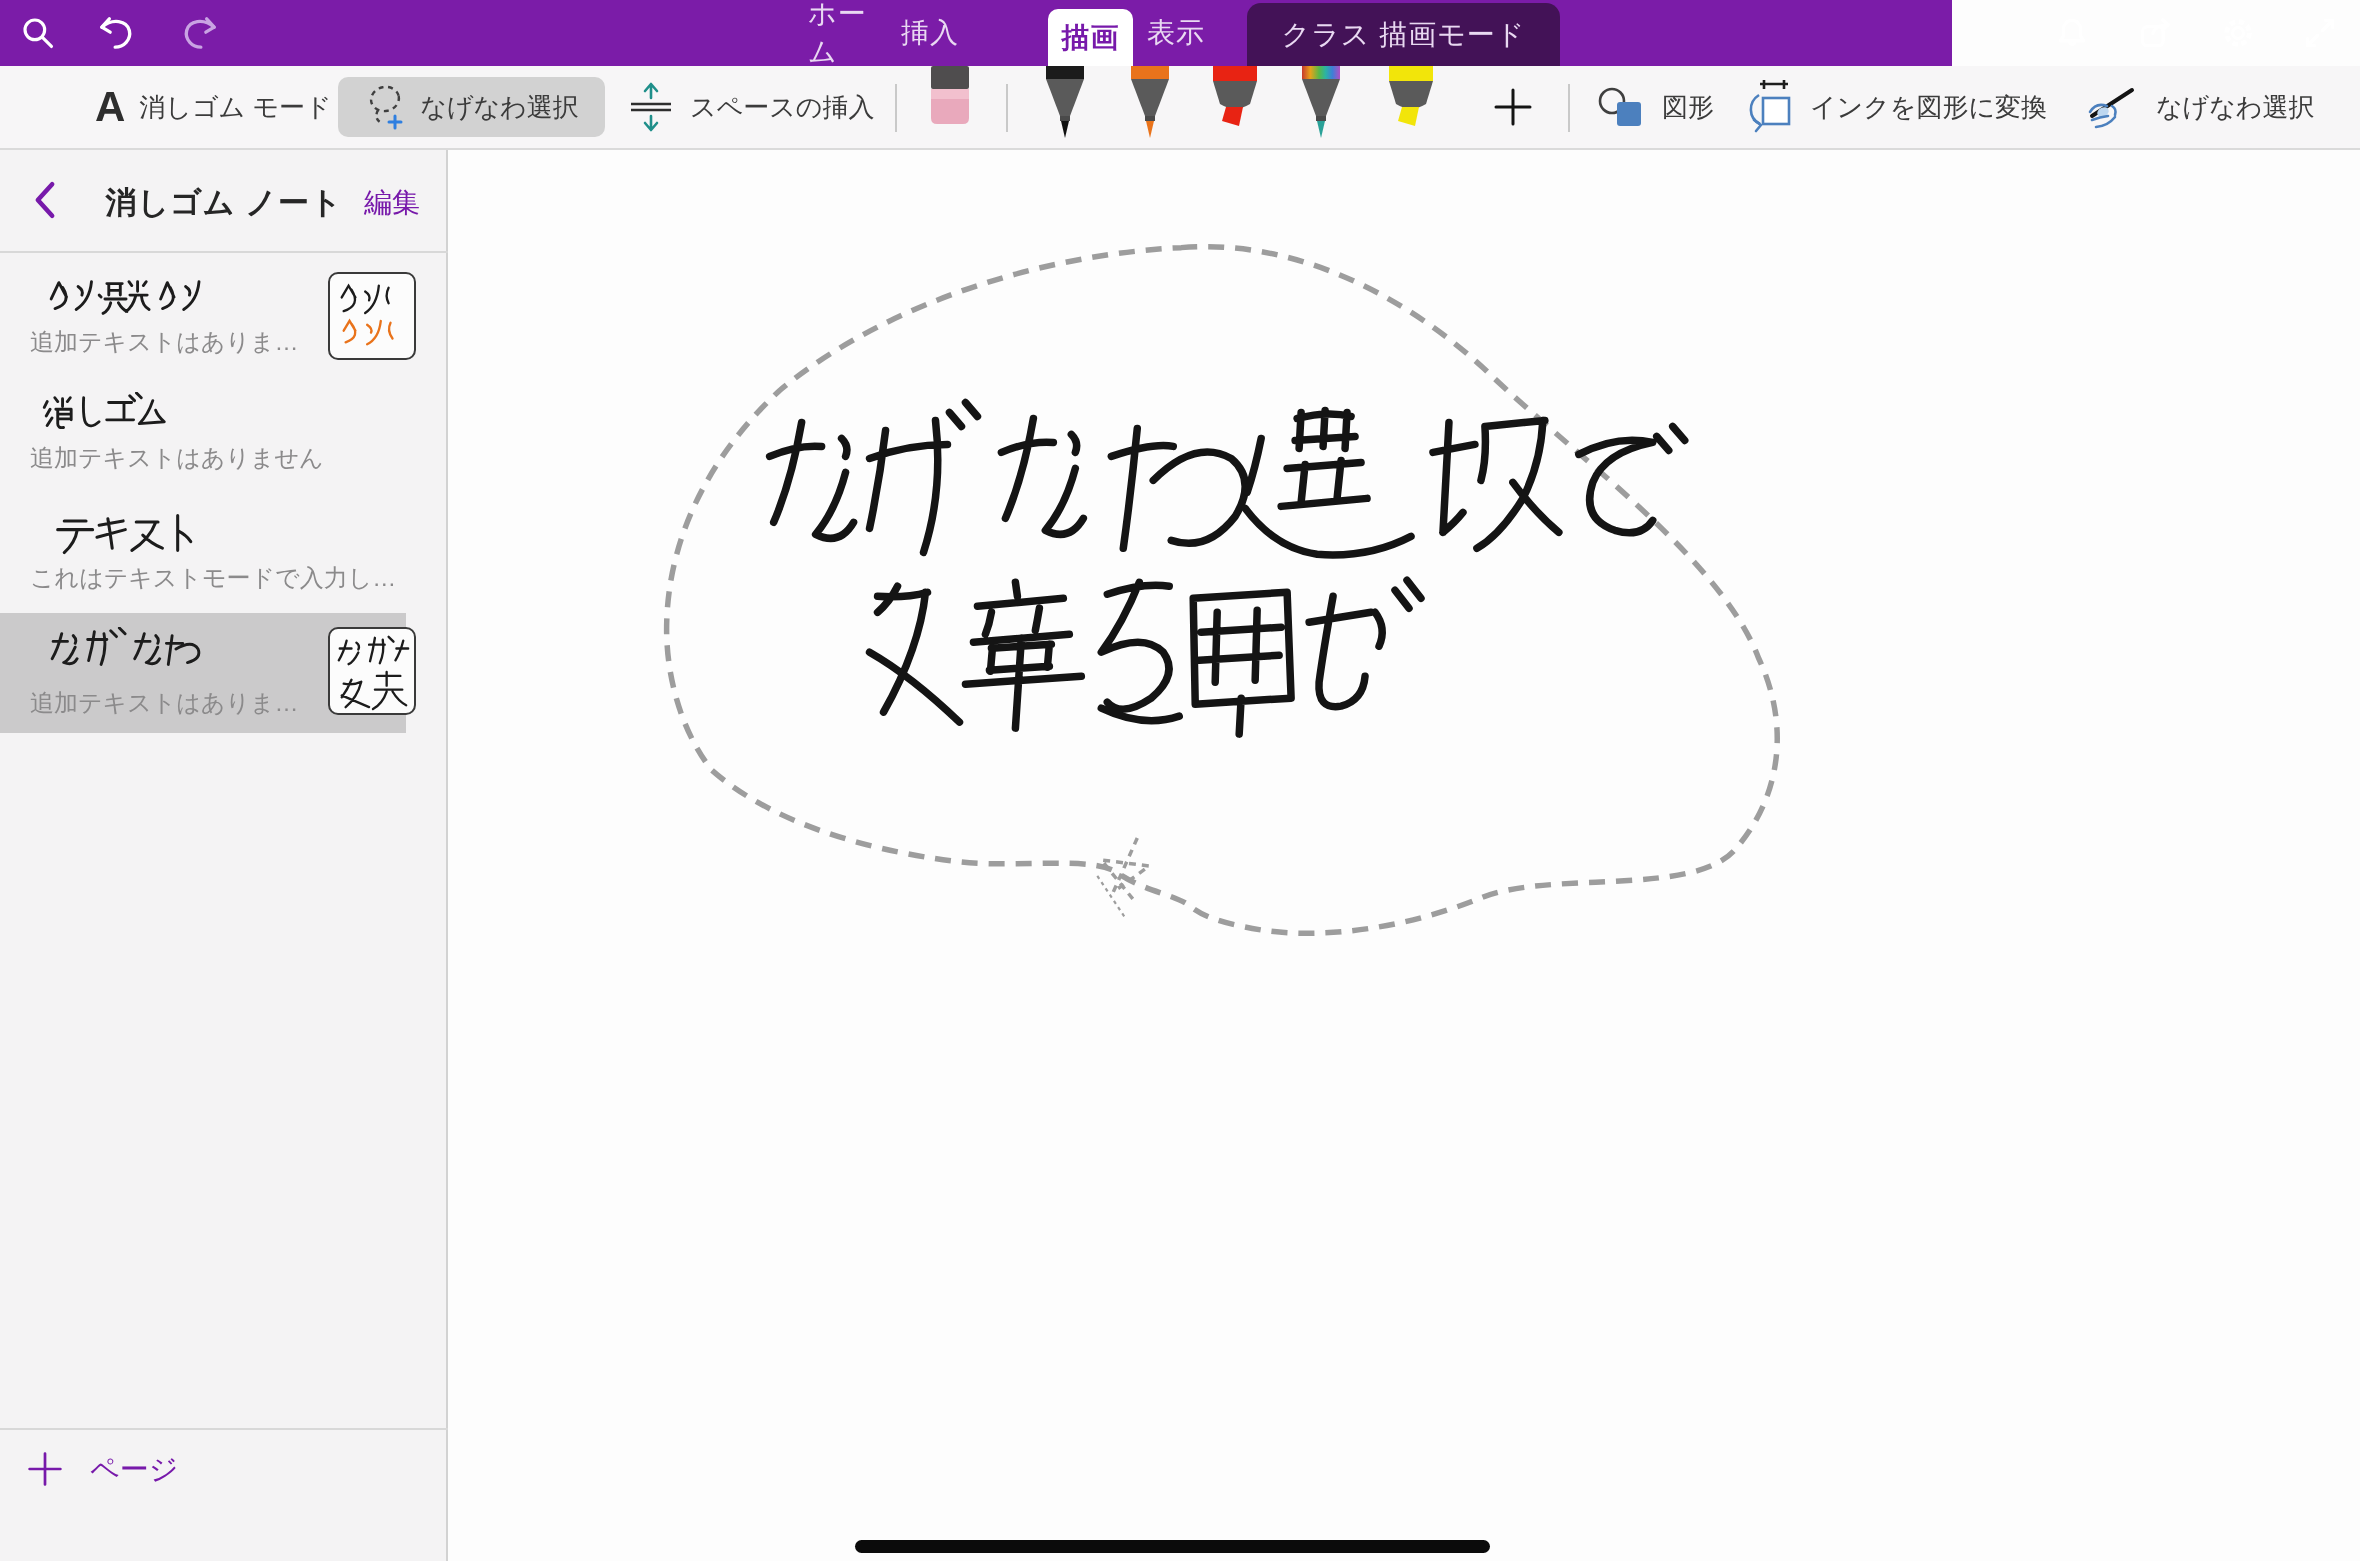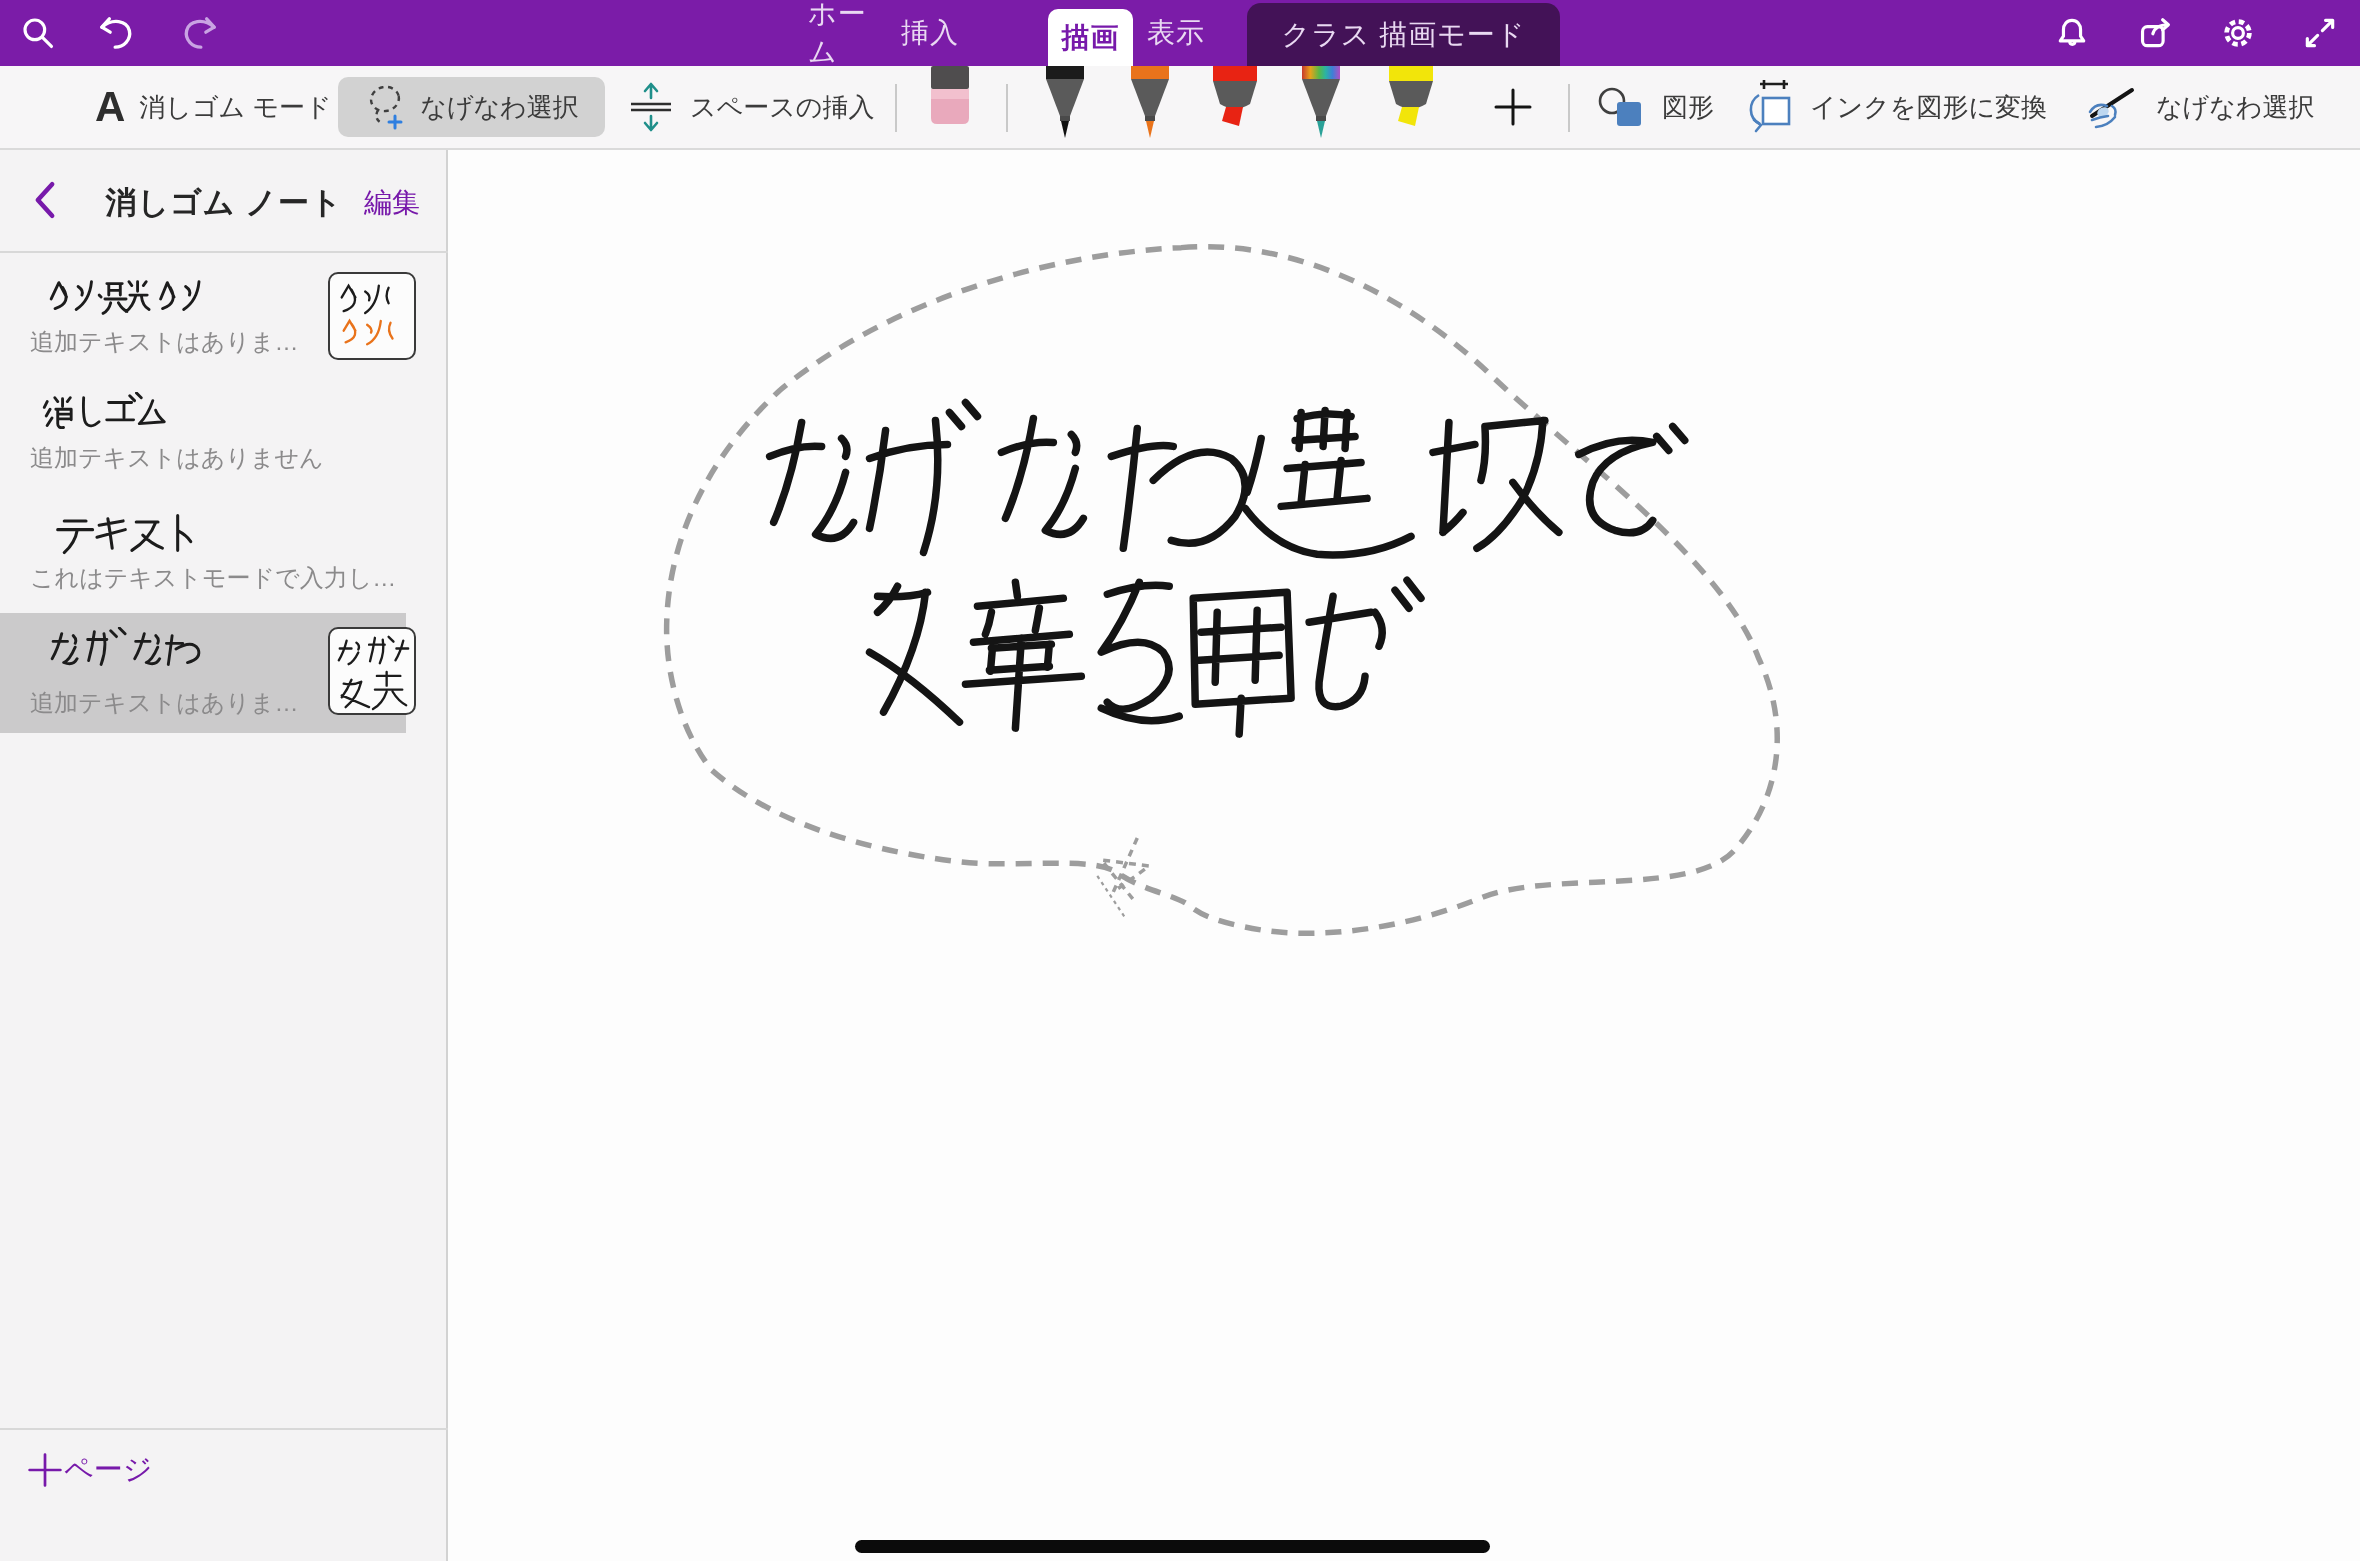--- a/index.html
+++ b/index.html
@@ -1,21 +1,21 @@
 <!DOCTYPE html>
 <html><head>
 <meta charset="utf-8">
 <style>
   * { margin:0; padding:0; box-sizing:border-box; }
   html,body { width:2360px; height:1561px; overflow:hidden;
     font-family:"Liberation Sans","DejaVu Sans",sans-serif; background:#FDFDFD; }
   .abs { position:absolute; }
 
   
-  .topbar { position:absolute; left:0; top:0; width:2360px; height:66px; background:#7B1CA8; }
+  .topbar { position:absolute; left:0; top:0; width:1952px; height:66px; background:#7B1CA8; }
   .tb-icon { position:absolute; top:13px; width:40px; height:40px; display:flex; align-items:center; justify-content:center; }
   .tab { position:absolute; top:0; height:66px; display:flex; align-items:center; justify-content:center;
          color:#E9D9F2; font-size:28px; letter-spacing:1px; }
   .tab-selected { background:#FFFFFF; border-radius:10px 10px 0 0; top:9px; height:57px;
          color:#7719AA; font-weight:bold; }
   .notebook-btn { position:absolute; left:1247px; top:3px; width:313px; height:63px; background:#431257;
          border-radius:14px 14px 0 0; display:flex; align-items:center; justify-content:center;
          color:#E9D9F2; font-size:28px; letter-spacing:1px; }
 
   
@@ -38,21 +38,21 @@
   .sb-title { position:absolute; left:0; top:32px; width:448px; text-align:center; font-size:31px;
               font-weight:600; color:#262626; letter-spacing:1px; }
   .sb-edit { position:absolute; right:28px; top:34px; font-size:28px; color:#7719AA; }
   .sb-back { position:absolute; left:30px; top:30px; width:36px; height:40px; }
   .row { position:absolute; left:0; width:406px; }
   .row-selected { background:#CBCACB; }
   .row-sub { position:absolute; left:30px; font-size:24px; color:#8B8A8B; white-space:nowrap; }
   .thumb { position:absolute; left:328px; width:88px; height:88px; background:#FCFCFC;
            border:2px solid #3A3A3A; border-radius:10px; }
   .sb-footer-line { position:absolute; left:0; top:1278px; width:448px; height:2px; background:#D8D8D8; }
-  .add-page { position:absolute; left:26px; top:1300px; display:flex; align-items:center; }
+  .add-page { position:absolute; left:26px; top:1300px; display:flex; gap:26px; }
   .add-page-label { font-size:29px; color:#7719AA; }
 
   
   .canvas { position:absolute; left:450px; top:150px; width:1910px; height:1411px; background:#FDFDFD; }
   .home-indicator { position:absolute; left:855px; top:1540px; width:635px; height:13px;
                     background:#0B0B0B; border-radius:7px; }
 
   .vh { position:absolute; width:1px; height:1px; overflow:hidden; clip-path:inset(50%); white-space:nowrap; }
   svg { display:block; }
 </style>

